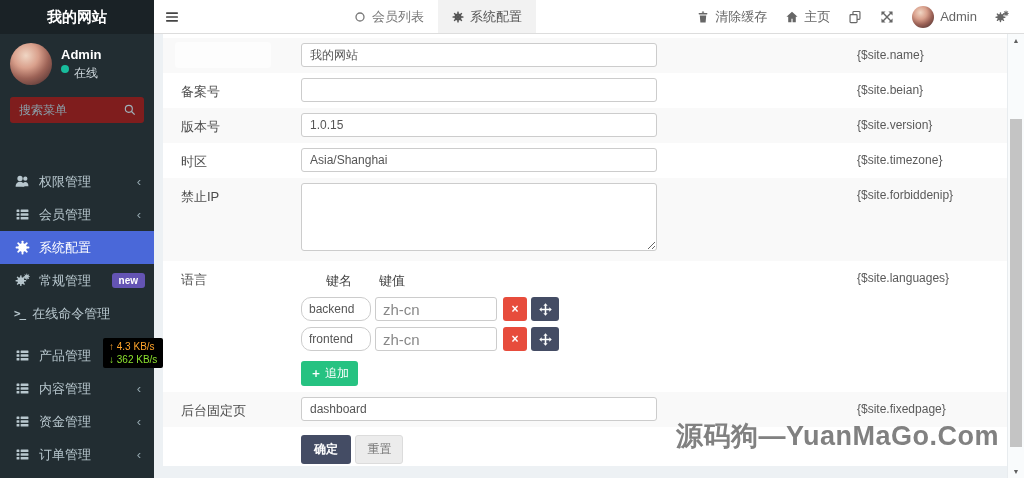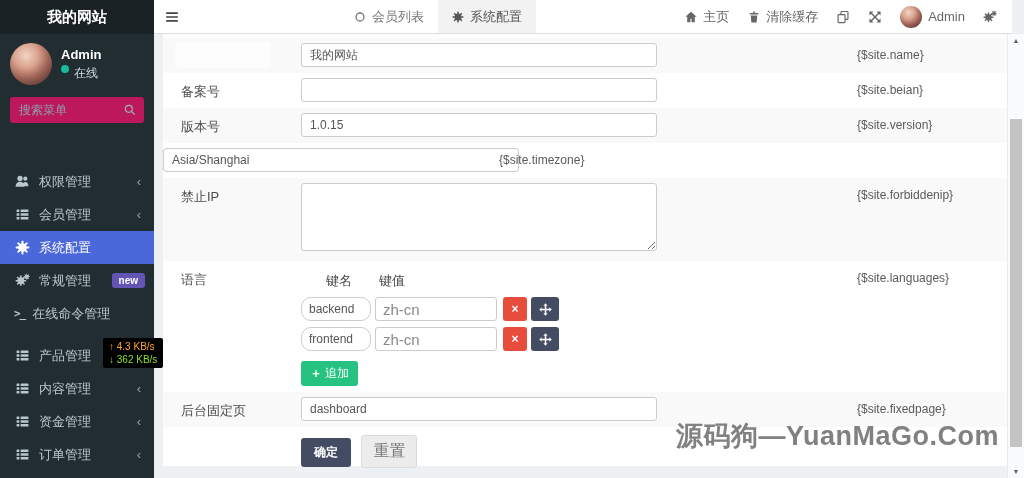--- a/index.html
+++ b/index.html
@@ -10,40 +10,40 @@
   .sidebar { position:absolute; left:0; top:0; width:154px; height:478px; background:#222d32; z-index:5; }
   .brand { height:34px; line-height:34px; text-align:center; background:#1a2226; color:#fff; font-size:15px; font-weight:bold; }
   .user-panel { display:flex; align-items:center; padding:9px 10px 6px 10px; }
   .avatar { width:42px; height:42px; border-radius:50%; flex:0 0 42px;
             background: radial-gradient(circle at 38% 30%, #f0d6c4 0%, #d9a08c 32%, #9c6256 58%, #6e4540 78%, #4a2e33 100%); }
   .user-meta { margin-left:9px; }
   .user-name { color:#fff; font-size:13px; font-weight:bold; }
   .user-status { color:#d2dbe0; font-size:12px; margin-top:3px; display:flex; align-items:flex-start; }
   .dot { width:8px; height:8px; border-radius:50%; background:#18bc9c; margin-right:5px; }
   .search-wrap { margin:6px 10px 0 10px; position:relative; }
-  .search-wrap input { width:100%; height:26px; background:#be185d; border:0; border-radius:3px; color:#cfd8dc; font-size:12px; padding:0 26px 0 9px; outline:none; }
+  .search-wrap input { width:100%; height:26px; background:#7f1d1d; border:0; border-radius:3px; color:#cfd8dc; font-size:12px; padding:0 26px 0 9px; outline:none; }
   .search-wrap input::placeholder { color:#8aa0aa; }
   .search-ic { position:absolute; right:7px; top:6px; width:14px; height:14px; color:#9fb2ba; }
 
   .menu { margin-top:42px; }
   .mi { position:relative; height:33px; display:flex; align-items:center; color:#b8c7ce; font-size:13px; cursor:pointer; }
   .mi .ic { width:15px; height:15px; margin:0 9px 0 15px; flex:0 0 15px; }
   .mi .chev { position:absolute; right:13px; font-size:13px; color:#93a6ad; }
   .mi.active { background:#4a68d9; color:#fff; }
   .mi.group-gap { margin-top:9px;text-align:right; }
   .badge-new { position:absolute; right:9px; background:#6454b4; color:#fff; font-size:10px; font-weight:bold; padding:2px 7px; border-radius:3px; }
   .term-glyph { font-family:"DejaVu Sans Mono",monospace; font-size:11px; font-weight:bold; margin:0 7px 0 14px; letter-spacing:-1px; }
 
   
   .speed { position:absolute; left:103px; top:338px; z-index:9; background:#000; border-radius:2px; padding:2px 6px; font-size:10px; line-height:13px; white-space:nowrap; }
   .speed .up { color:#ffa42b; }
   .speed .down { color:#8ce22e; }
 
   
-  .navbar { position:absolute; left:154px; right:12px; top:0; height:34px; background:#fff; border-bottom:1px solid #ddd; display:flex; align-items:stretch; z-index:4; }
+  .navbar { position:absolute; left:154px; right:0; top:0; height:34px; background:#fff; border-bottom:1px solid #ddd; display:flex; align-items:stretch; z-index:4; }
   .hamburger { width:36px; display:flex; align-items:center; justify-content:center; color:#444; cursor:pointer; }
   .hamburger .ic { width:16px; height:16px; }
   .tabs { display:flex; margin-left:150px; }
   .tab { display:flex; align-items:center; padding:0 14px; font-size:13px; color:#787878; cursor:pointer; }
   .tab .ic { width:12px; height:12px; margin-right:6px; }
   .tab.active { background:#f2f2f2; color:#555; }
   .nav-right { margin-left:auto; display:flex; align-items:center; padding-right:6px; }
   .nav-act { display:flex; align-items:center; color:#666; font-size:13px; padding:0 9px; cursor:pointer; height:100%; }
   .nav-act .ic { width:14px; height:14px; }
   .nav-act .ic.lbl { margin-right:5px; }
@@ -70,21 +70,21 @@
   .kv-key { width:70px; height:24px; border:1px solid #ccc; border-radius:10px; font-size:12px; color:#555; padding:2px 7px; outline:none; }
   .kv-val { width:122px; height:24px; border:1px solid #ccc; border-radius:3px; font-size:15px; color:#888; padding:2px 7px; margin-left:4px; outline:none; }
   .btn-x { width:24px; height:24px; margin-left:6px; background:#e74c3c; color:#fff; border:0; border-radius:3px; font-size:12px; font-weight:bold; line-height:22px; cursor:pointer; }
   .btn-move { width:28px; height:24px; margin-left:4px; background:#444c64; border:0; border-radius:3px; cursor:pointer; display:inline-flex; align-items:center; justify-content:center; }
   .btn-move .ic { width:13px; height:13px; color:#fff; }
   .btn-append { margin-top:4px; background:#26c281; color:#fff; border:0; border-radius:3px; font-size:12px; padding:4px 9px; cursor:pointer; display:inline-flex; align-items:center; }
   .btn-append .plus { font-weight:bold; margin-right:3px; font-size:12px; }
 
   .btn-row { padding:8px 0 10px 0; }
   .btn-ok { background:#444c64; color:#fff; border:0; border-radius:3px; font-size:12px; font-weight:bold; padding:6px 13px; cursor:pointer; }
-  .btn-reset { background:#ececec; color:#777; border:1px solid #dcdcdc; border-radius:3px; font-size:16px; padding:5px 11px; margin-left:6px; cursor:pointer; }
+  .btn-reset { background:#ececec; color:#777; border:1px solid #dcdcdc; border-radius:3px; font-size:12px; padding:5px 11px; cursor:pointer; }
 
   .watermark { position:absolute; right:8px; bottom:12px; font-size:27px; font-weight:bold; color:#818181; letter-spacing:0.5px; white-space:nowrap; }
 
   
   .scrollbar { position:absolute; right:0; top:34px; width:17px; bottom:0; background:#f9fbfc; border-left:1px solid #e8ecef; z-index:6; }
   .sb-arrow { position:absolute; left:0; width:100%; text-align:center; font-size:7px; color:#606060; cursor:pointer; }
   .sb-arrow.up { top:3px; }
   .sb-arrow.down { bottom:3px; }
   .sb-thumb { position:absolute; left:2px; right:2px; top:85px; height:328px; background:#c4c4c4; cursor:pointer; }
 
@@ -295,32 +295,32 @@
               <use href="#i-gear"></use>
             </svg>
           </span>
         <span>系统配置</span>
       </div>
     </div>
     <div class="nav-right">
       <div class="nav-act">
         <span class="ic lbl">
             <svg viewBox="0 0 24 24">
+              <use href="#i-trash"></use>
+            </svg>
+          </span>
+        <span>清除缓存</span>
+      </div>
+      <div class="nav-act">
+        <span class="ic lbl">
+            <svg viewBox="0 0 24 24">
               <use href="#i-home"></use>
             </svg>
           </span>
         <span>主页</span>
-      </div>
-      <div class="nav-act">
-        <span class="ic lbl">
-            <svg viewBox="0 0 24 24">
-              <use href="#i-trash"></use>
-            </svg>
-          </span>
-        <span>清除缓存</span>
       </div>
       <div class="nav-act">
         <span class="ic">
             <svg viewBox="0 0 24 24">
               <use href="#i-copy"></use>
             </svg>
           </span>
       </div>
       <div class="nav-act">
         <span class="ic">
@@ -361,20 +361,21 @@
         <div class="fvar">{$site.beian}</div>
       </div>
 
       <div class="frow stripe">
         <div class="flabel">版本号</div>
         <div class="fctrl"><input class="txt" value="1.0.15" style=""></div>
         <div class="fvar">{$site.version}</div>
       </div>
 
       <div class="frow">
+        <div class="flabel">时区</div>
         <div class="fctrl"><input class="txt" value="Asia/Shanghai" style=""></div>
         <div class="fvar">{$site.timezone}</div>
       </div>
 
       <div class="frow stripe">
         <div class="flabel">禁止IP</div>
         <div class="fctrl"><textarea class="txt" style=""></textarea></div>
         <div class="fvar">{$site.forbiddenip}</div>
       </div>
 

